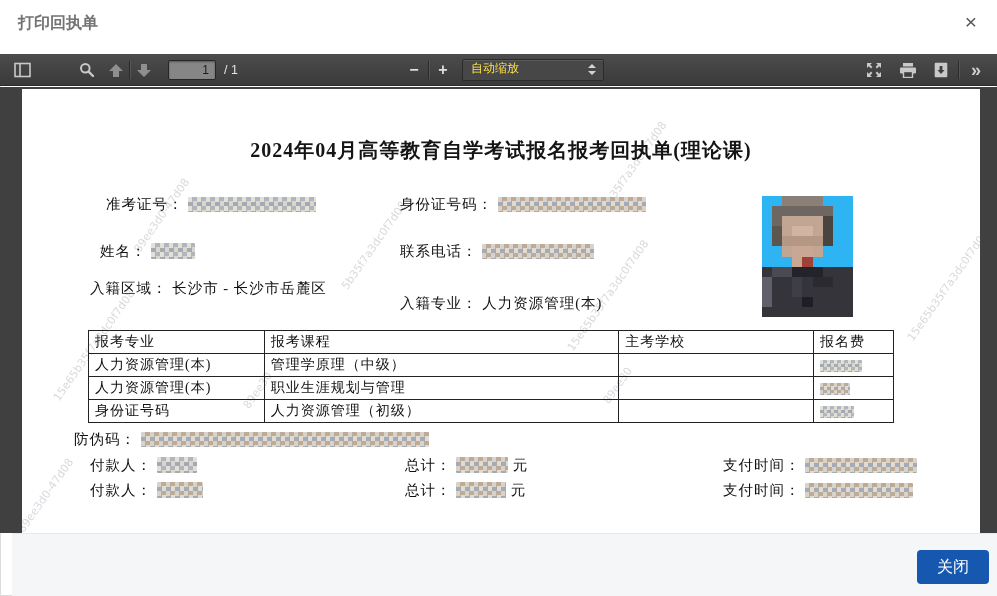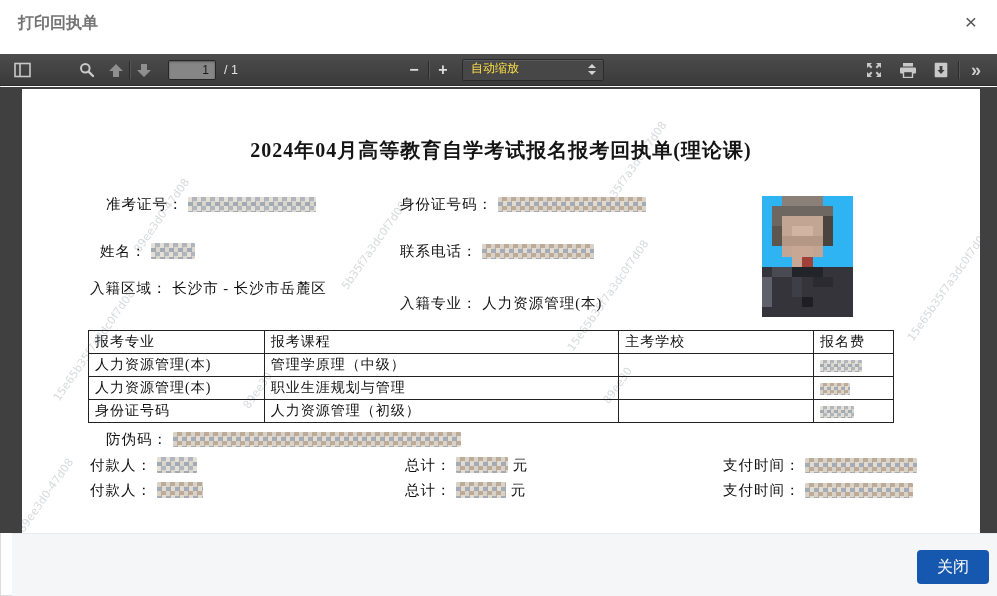--- a/index.html
+++ b/index.html
@@ -237,21 +237,21 @@
         </tr>
         <tr>
           <td>身份证号码</td>
           <td>人力资源管理（初级）</td>
           <td></td>
           <td><span class="pix small" style="width:34px;"></span></td>
         </tr>
       </tbody>
         </table>
 
-      <div class="fld" style="left:84px;top:341px;text-align:right;">
+      <div class="fld" style="left:52px;top:341px;text-align:right;">
         <span>防伪码：</span>
         <span class="pix warm" style="width:288px;"></span>
       </div>
 
       <div class="fld" style="left:68px;top:367px;">
         <span>付款人：</span>
         <span class="pix" style="width:40px;height:16px;"></span>
       </div>
       <div class="fld" style="left:383px;top:367px;">
         <span>总计：</span>

